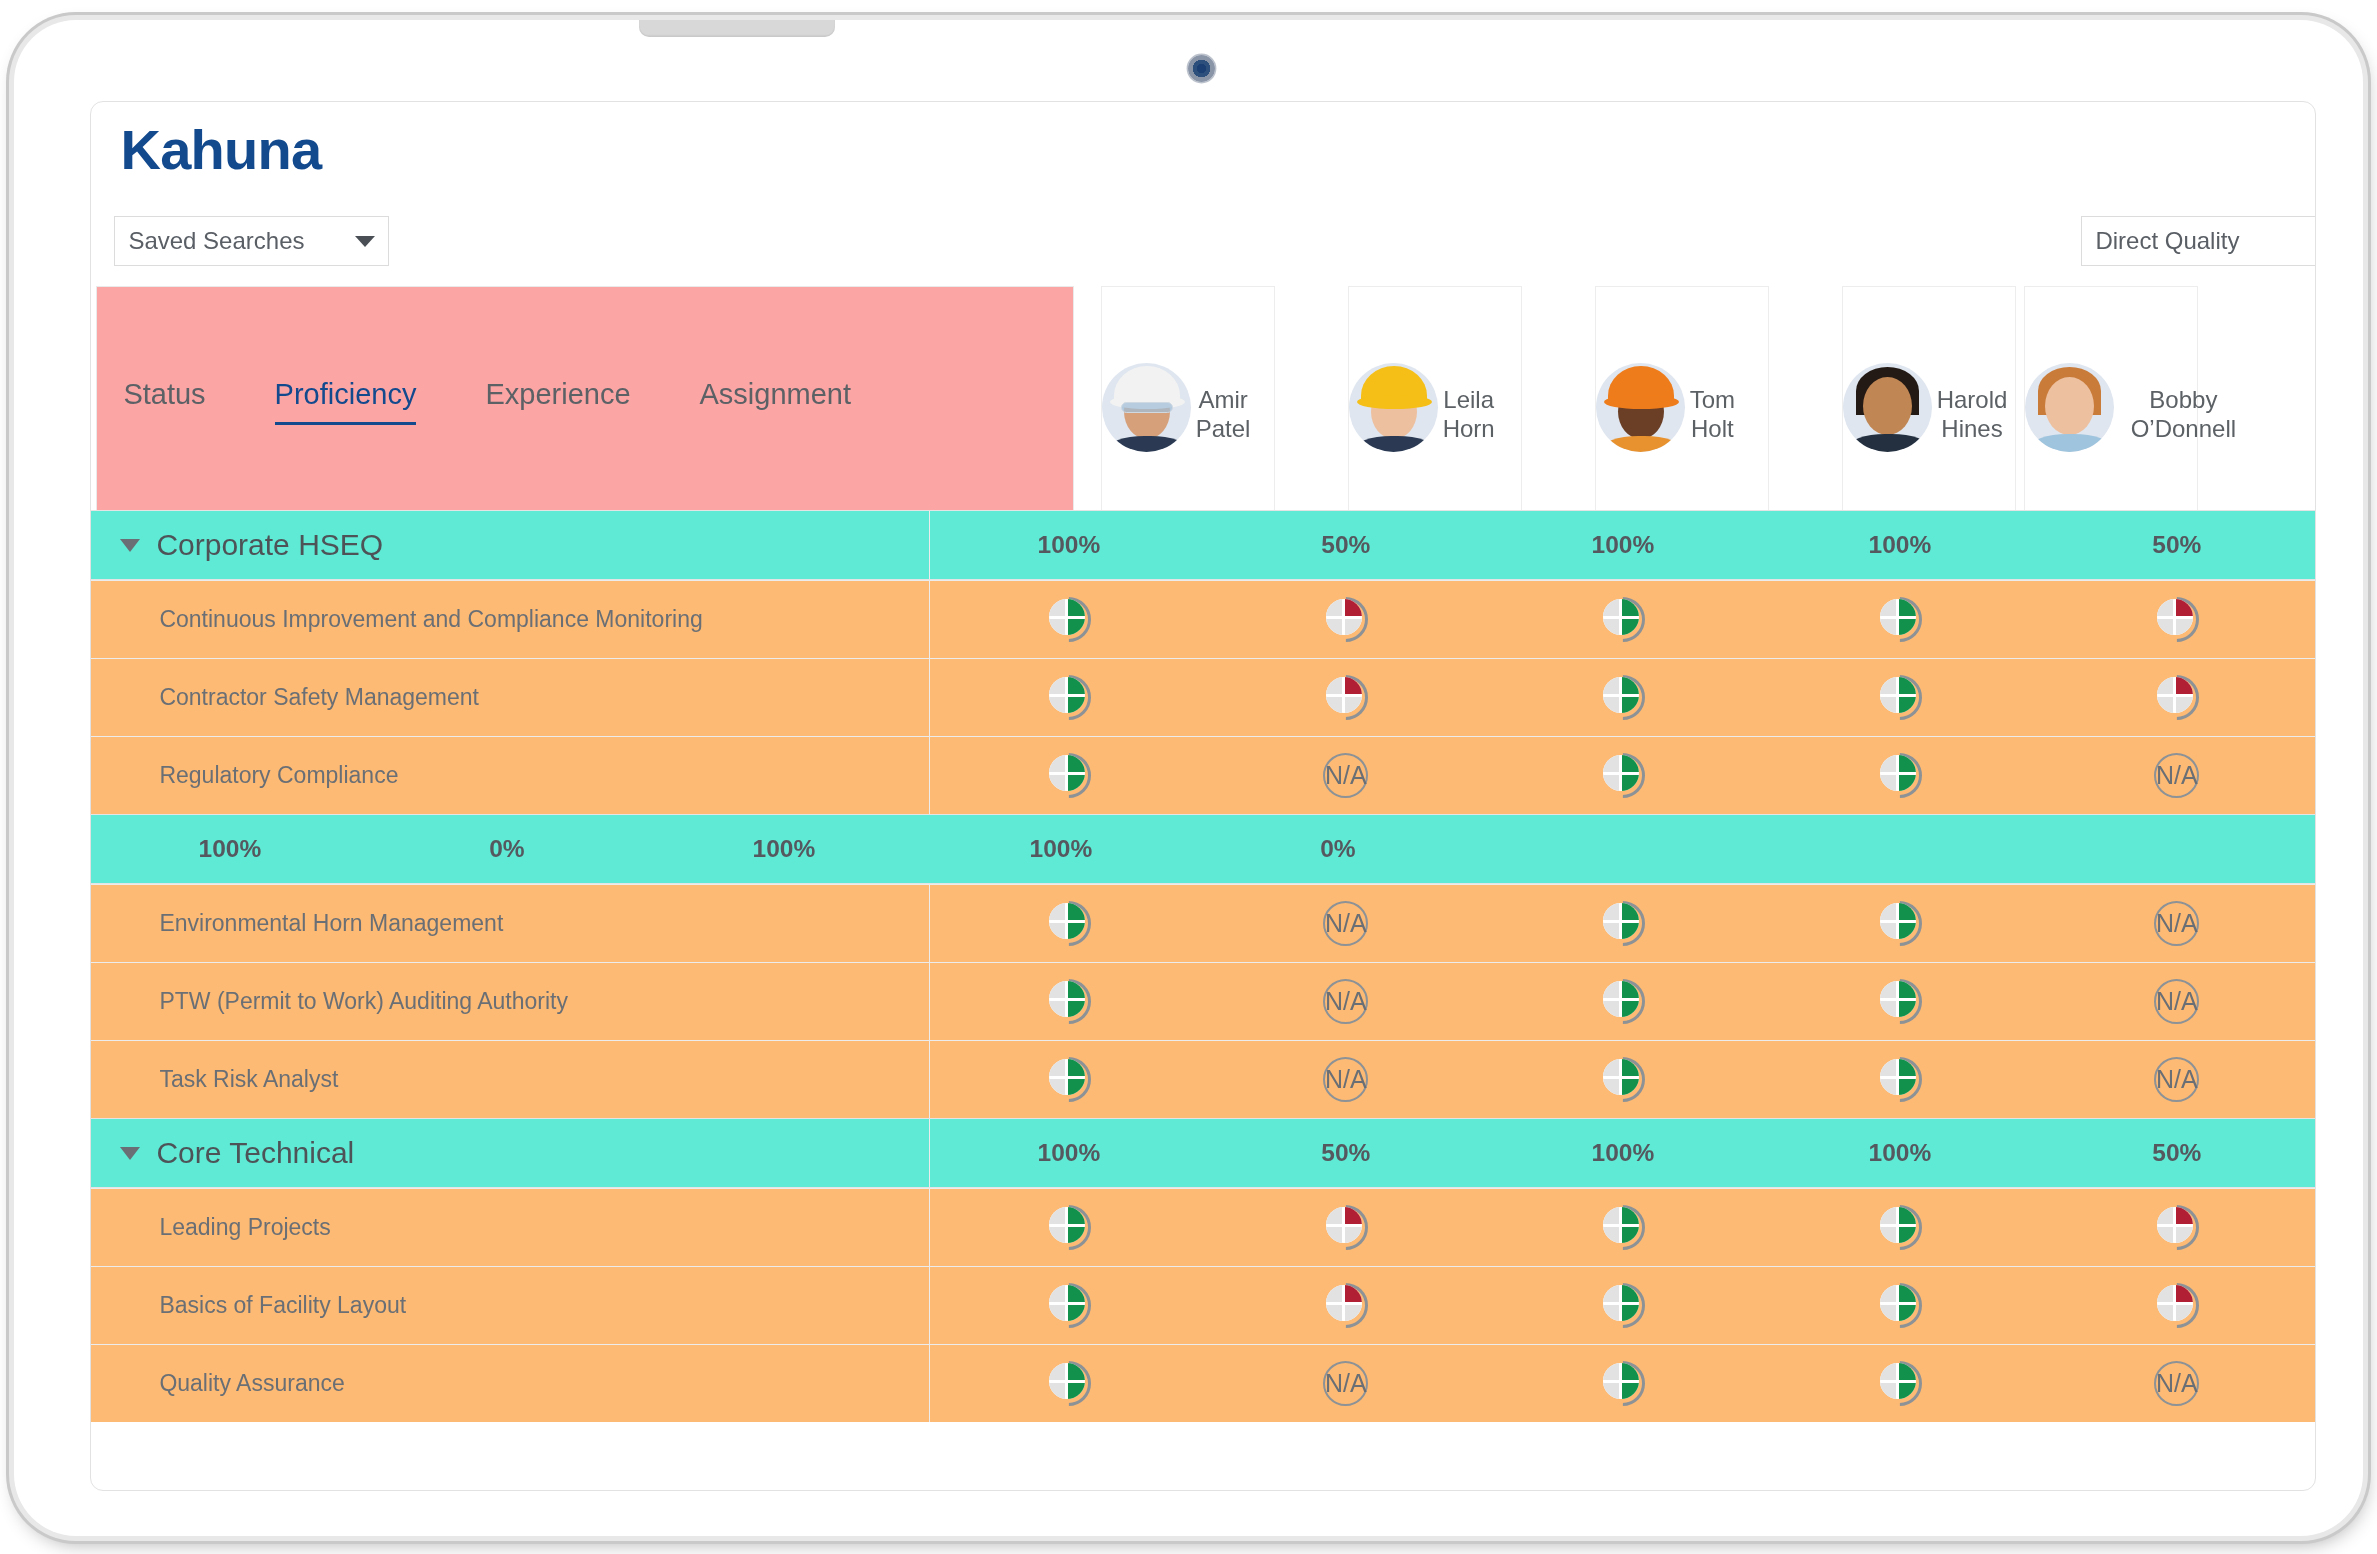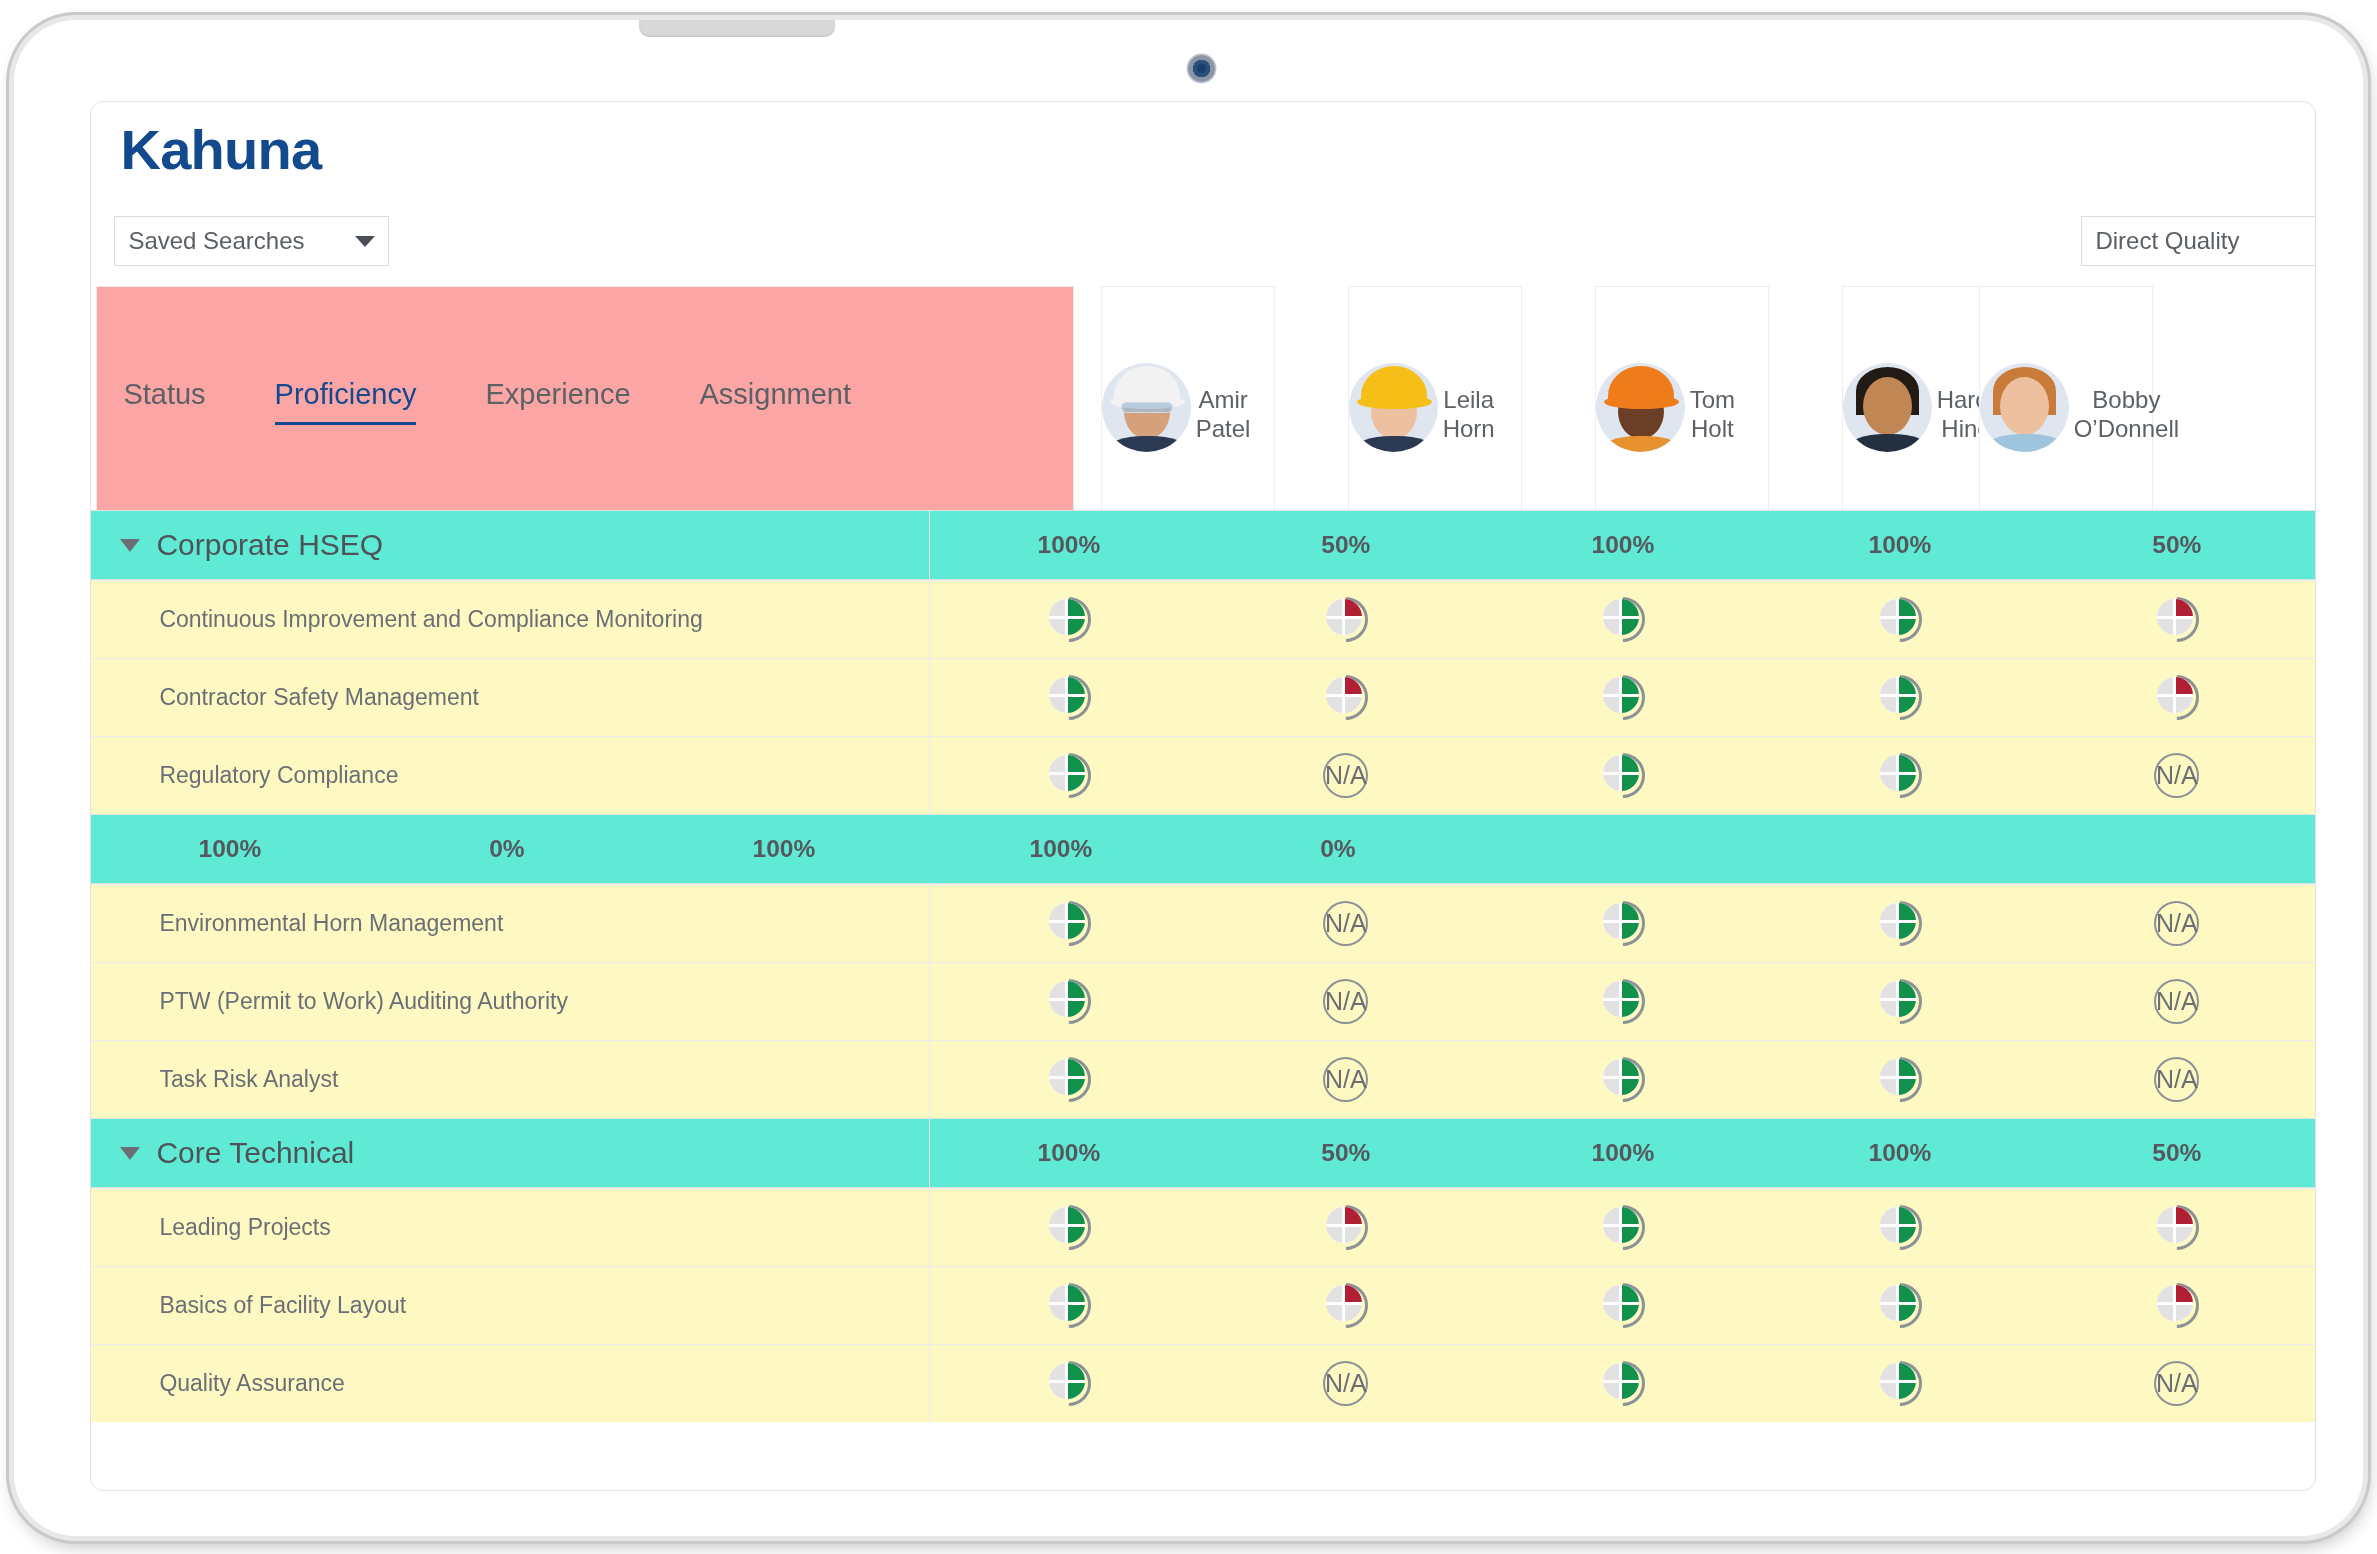--- a/index.html
+++ b/index.html
@@ -123,21 +123,21 @@
   .face { position:absolute; border-radius:50%; }
   .hat { position:absolute; border-radius: 50% 50% 12% 12% / 76% 76% 12% 12%; }
   .brim { position:absolute; border-radius: 50%; }
   .hair { position:absolute; }
   .shirt { position:absolute; border-radius: 46% 46% 0 0; }
 
   
   #table { position: absolute; left: 0; top: 408px; width: 2226px; }
   .trow { display: flex; width: 2226px; align-items: stretch; }
   .group-row { background: #5eead4; height: 70px; }
-  .item-row  { background: #fef9c3; height: 78px; border-top: 1.4px solid #ececec; }
+  .item-row  { background: #fdba74; height: 78px; border-top: 1.4px solid #ececec; }
   .group-row { border-top: 1.4px solid #e4e4e4; border-bottom: 1.4px solid #e4e4e4; }
 
   .cell-label {
     width: 839px; flex: none;
     display: flex; align-items: center;
     border-right: 1.4px solid #ececec;
   }
   .group-caret {
     width: 0; height: 0; margin-left: 29px; margin-right: 16px;
     border-left: 10.8px solid transparent;
@@ -243,21 +243,21 @@
           </div>
           <div class="person-card" style="left: 1751px;">
             <div class="avatar">
               <div class="hair" style="left:13px;top:4.3px;width:63px;height:48px;border-radius:50% 50% 0 0;background:#241a15;"></div>
               <div class="face" style="left:20px;top:14.4px;width:49px;height:58px;background:#c08755;"></div>
               <div class="shirt" style="left:4.3px;top:71px;width:81px;height:29px;background:#24303f;"></div>
             </div>
             <div class="person-name">Harold
 Hines</div>
           </div>
-          <div class="person-card" style="left: 1888px;">
+          <div class="person-card" style="left: 1933px; gap: 12px;">
             <div class="avatar">
               <div class="hair" style="left:13px;top:4.3px;width:63px;height:48px;border-radius:50% 50% 0 0;background:#c97b3a;"></div>
               <div class="face" style="left:20px;top:14.4px;width:49px;height:58px;background:#edc0a0;"></div>
               <div class="shirt" style="left:4.3px;top:71px;width:81px;height:29px;background:#9fc4dd;"></div>
             </div>
             <div class="person-name">Bobby
 O’Donnell</div>
           </div>
         </div>
     </div>

